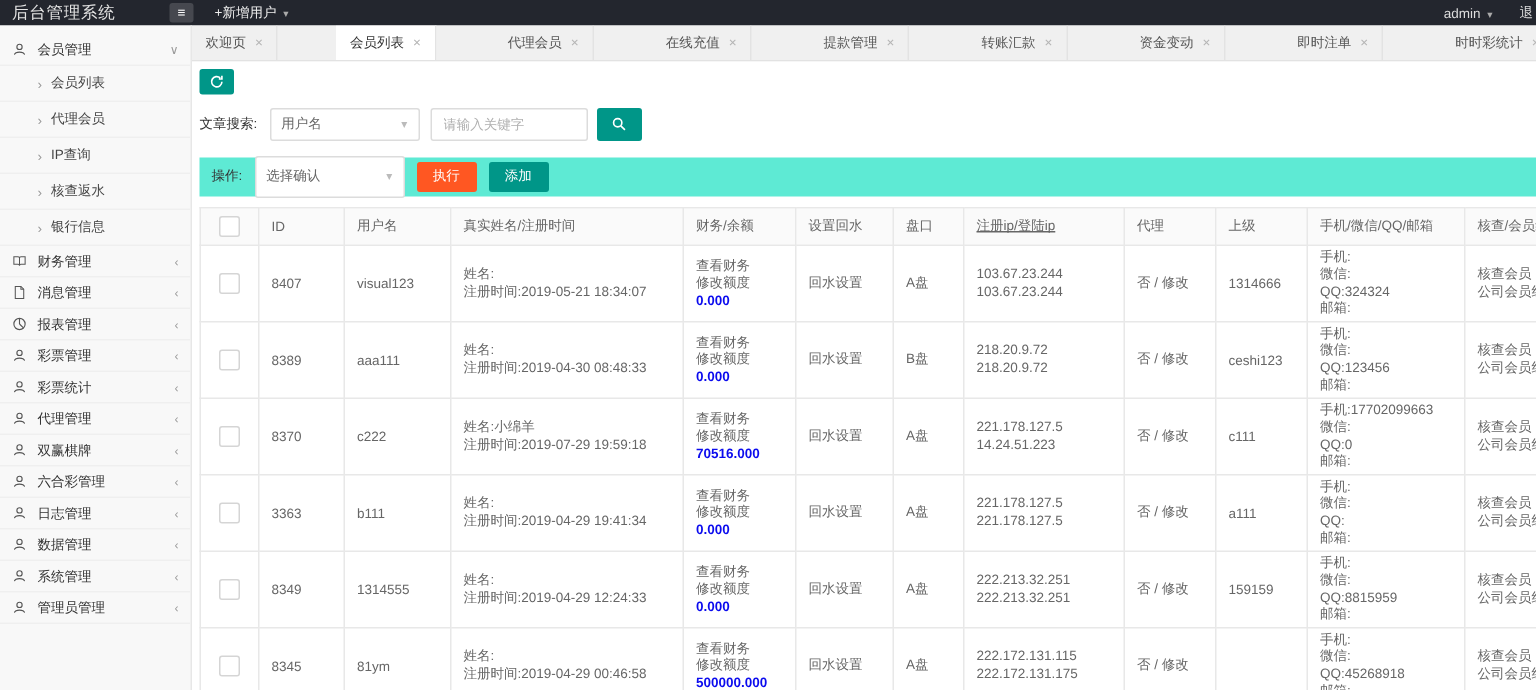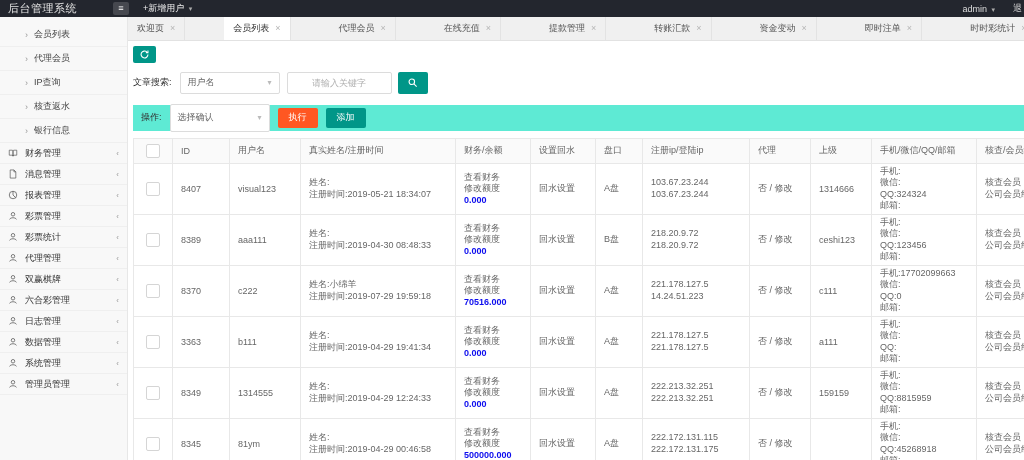--- a/index.html
+++ b/index.html
@@ -43,21 +43,21 @@
                display:flex;align-items:center;justify-content:center;cursor:pointer;}
   .btn-refresh svg{width:11px;height:11px;}
   .search-row{margin-top:9px;display:flex;align-items:center;font-size:9px;color:#333;}
   .search-label{margin-right:8px;}
   .sel{width:100px;height:22px;border:1px solid #dcdcdc;background:#fff;border-radius:2px;
        display:flex;align-items:center;padding:0 7px;box-sizing:border-box;color:#666;cursor:pointer;}
   .sel .sel-val{flex:1;}
   .sel .sel-arrow{color:#bbb;font-size:8px;}
   .search-input{width:105px;height:22px;border:1px solid #dcdcdc;border-radius:2px;
                 margin-left:7px;padding:0 8px;font-size:9px;color:#666;box-sizing:border-box;outline:none;
-                font-family:"Liberation Sans",sans-serif;text-align:center;}
+                font-family:"Liberation Sans",sans-serif;}
   .search-input::placeholder{color:#b0b0b0;}
   .btn-search{width:30px;height:22px;background:var(--accent);border-radius:2px;margin-left:6px;
               display:flex;align-items:center;justify-content:center;cursor:pointer;}
   .btn-search svg{width:11px;height:11px;}
   .op-row{margin-top:11px;height:26px;background:#5eead4;display:flex;align-items:center;
           padding-left:8px;font-size:9px;color:#333;}
   .op-row .sel{height:28px;margin-left:8px;}
   .btn{height:20px;border:none;border-radius:2px;color:#fff;font-size:9px;padding:0 11px;
        margin-left:8px;cursor:pointer;font-family:"Liberation Sans",sans-serif;}
   .btn-exec{background:var(--orange);}
@@ -86,20 +86,30 @@
     <span class="tb-burger">≡</span>
     <span class="tb-newuser"><span>+新增用户</span> <span class="tb-caret">▾</span></span>
     <span class="tb-spacer"></span>
     <span class="tb-admin"><span>admin</span> <span class="tb-caret">▾</span></span>
     <span class="tb-logout">退</span>
   </div>
 
   <div class="layout">
 
     <div class="sidebar">
+        <div class="side-item">
+          <span class="side-icon">
+            <svg viewBox="0 0 16 16">
+              <circle cx="8" cy="5.2" r="2.8" fill="none" stroke="#555" stroke-width="1.2"></circle>
+              <path d="M2.5 13.5c1.2-3.6 9.8-3.6 11 0" fill="none" stroke="#555" stroke-width="1.2"></path>
+            </svg>
+          </span>
+          <span class="side-label">会员管理</span>
+          <span class="side-chev">∨</span>
+        </div>
         <div class="side-sub">
           <span class="sub-arrow">›</span>
           <span class="sub-label">会员列表</span>
         </div>
         <div class="side-sub">
           <span class="sub-arrow">›</span>
           <span class="sub-label">代理会员</span>
         </div>
         <div class="side-sub">
           <span class="sub-arrow">›</span>
@@ -325,21 +335,21 @@
         <table>
           <thead>
               <tr>
                 <th class="cell-check" style="width: 38px;"><input class="chk" type="checkbox" style=""></th>
                 <th style="width: 48px;">ID</th>
                 <th style="width: 62px;">用户名</th>
                 <th style="width: 146px;">真实姓名/注册时间</th>
                 <th style="width: 66px; margin-top: 36px;">财务/余额</th>
                 <th style="width: 56px;">设置回水</th>
                 <th style="width: 38px;">盘口</th>
-                <th style="width: 98px;">注册ip/登陆ip</th>
+                <th style="width: 98px; text-decoration: underline;">注册ip/登陆ip</th>
                 <th style="width: 52px;">代理</th>
                 <th style="width: 52px;">上级</th>
                 <th style="width: 96px;">手机/微信/QQ/邮箱</th>
                 <th style="width: 64px;">核查/会员组</th>
               </tr>
             </thead>
           <tbody>
               <tr>
                 <td class="cell-check"><input class="chk" type="checkbox" style=""></td>
                 <td>8407</td>

